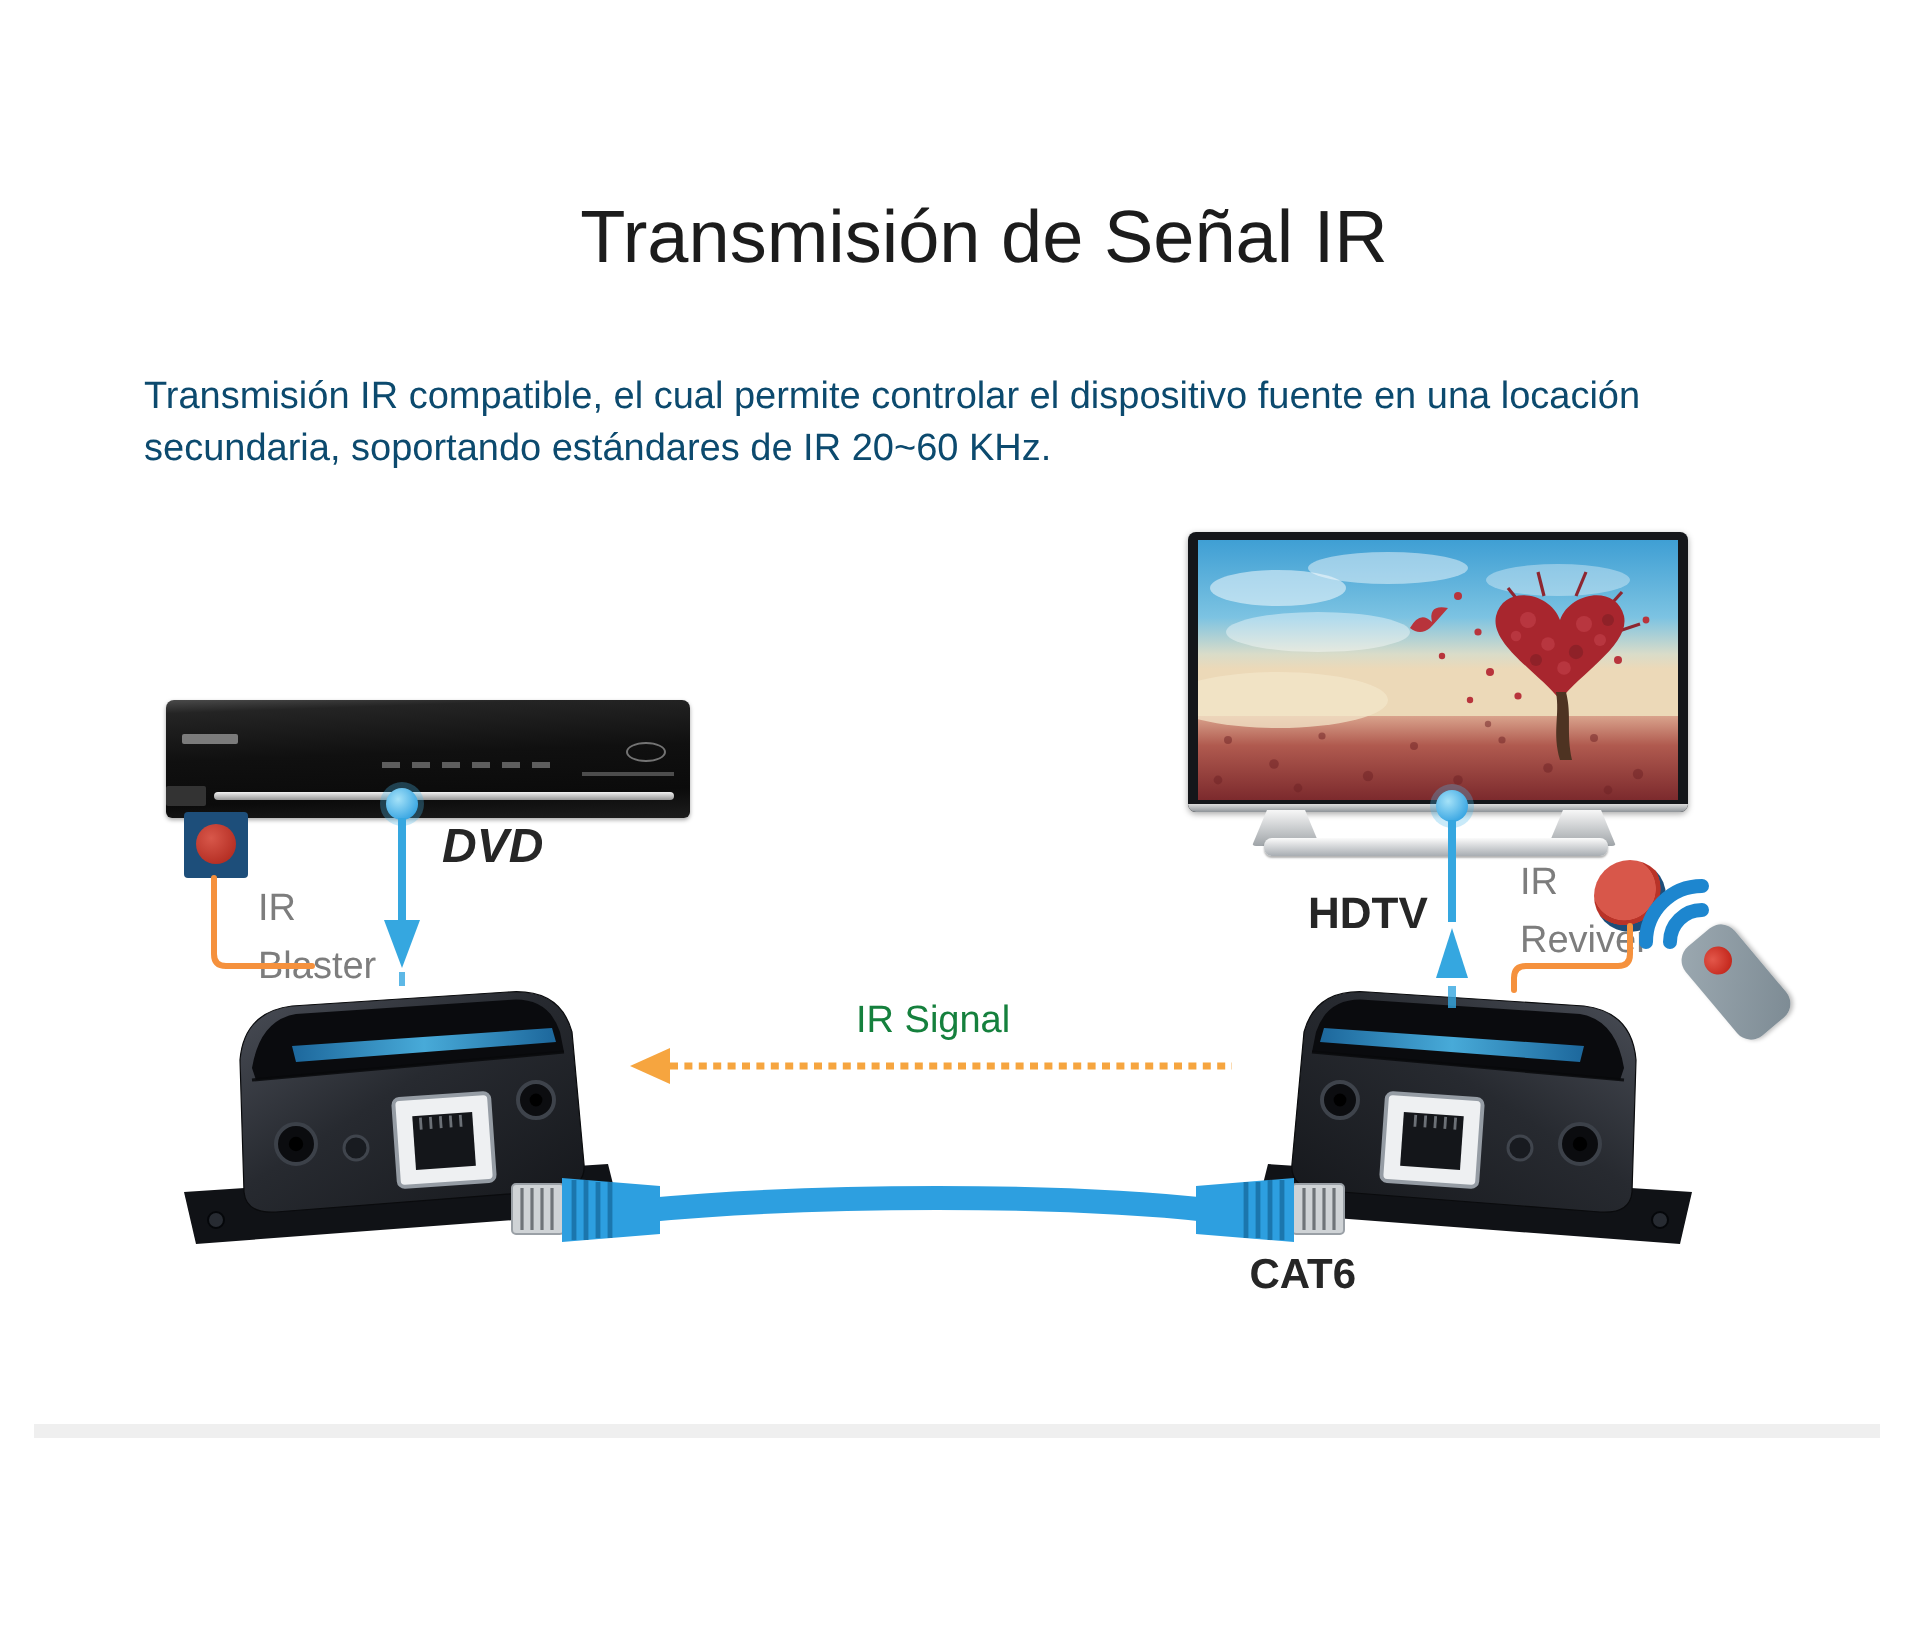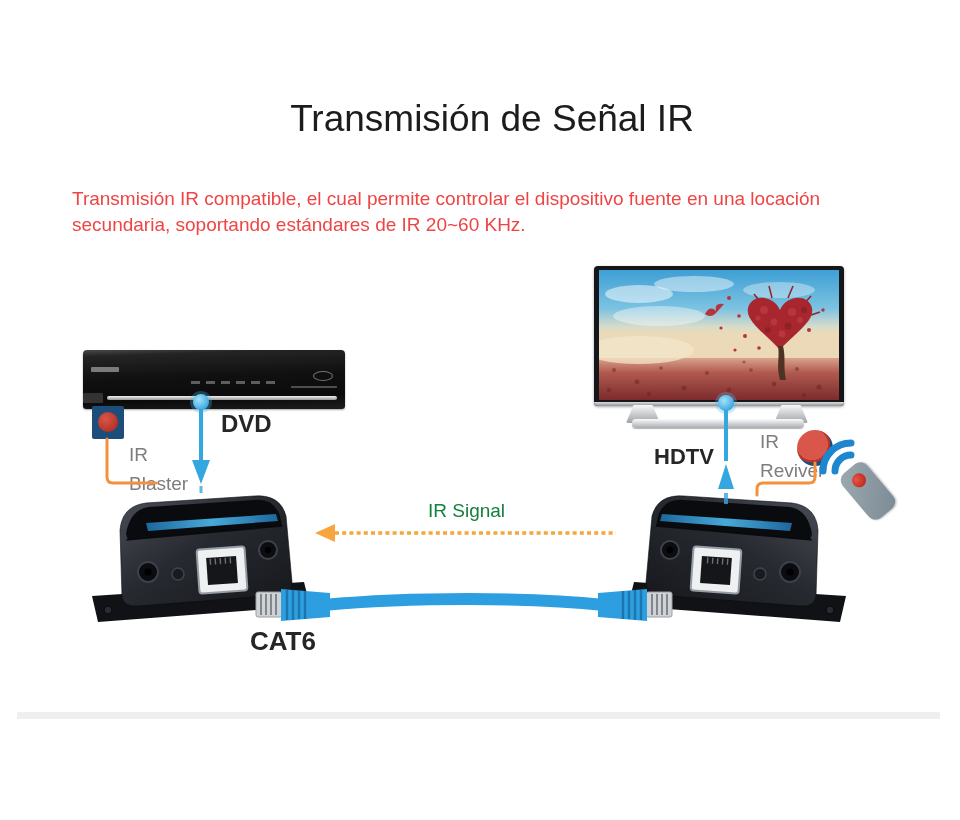--- a/index.html
+++ b/index.html
@@ -9,29 +9,29 @@
   }
   .abs { position:absolute; }
 
   
   .title {
     left:0; right:0; top:98px; text-align:center;
     font-size:37px; font-weight:400; color:#1c1c1c; letter-spacing:0px;
   }
   .description {
     left:72px; top:186px; width:808px;
-    font-size:19px; line-height:1.38; color:#ef4444;
+    font-size:19px; line-height:1.38; color:#0c4a6e;
   }
   .lbl-dark   { font-weight:700; color:#262626; }
   .lbl-gray   { color:#7d7d7d; font-size:19px; line-height:29px; }
-  .dvd-label  { left:221px; top:410px; font-size:24px; }
+  .dvd-label  { left:221px; top:410px; font-size:24px;font-style:italic; }
   .hdtv-label { left:654px; top:430px; font-size:22px;margin-top:14px; }
   .tx-label   { left:96px;  top:627px; width:210px; text-align:center; font-size:21px; }
   .rx-label   { left:630px; top:627px; width:210px; text-align:center; font-size:21px; }
-  .cable-label{ left:250px; top:626px; width:428px; text-align:left; font-size:26px; }
+  .cable-label{ left:250px; top:626px; width:428px; text-align:right; font-size:21px; }
   .irsignal-label { left:428px; top:500px; font-size:19px; color:#15803d; }
   .irblaster-label  { left:129px; top:440px; }
   .irreceiver-label { left:760px; top:427px; }
 
   
   .dvd { left:83px; top:350px; width:262px; height:59px; }
   .dvd-body {
     position:absolute; inset:0; border-radius:4px 4px 3px 3px;
     background:linear-gradient(178deg,#4a4a4a 0%, #242424 10%, #101010 45%, #0b0b0b 78%, #1d1d1d 100%);
     box-shadow:0 1px 2px rgba(0,0,0,.35);

